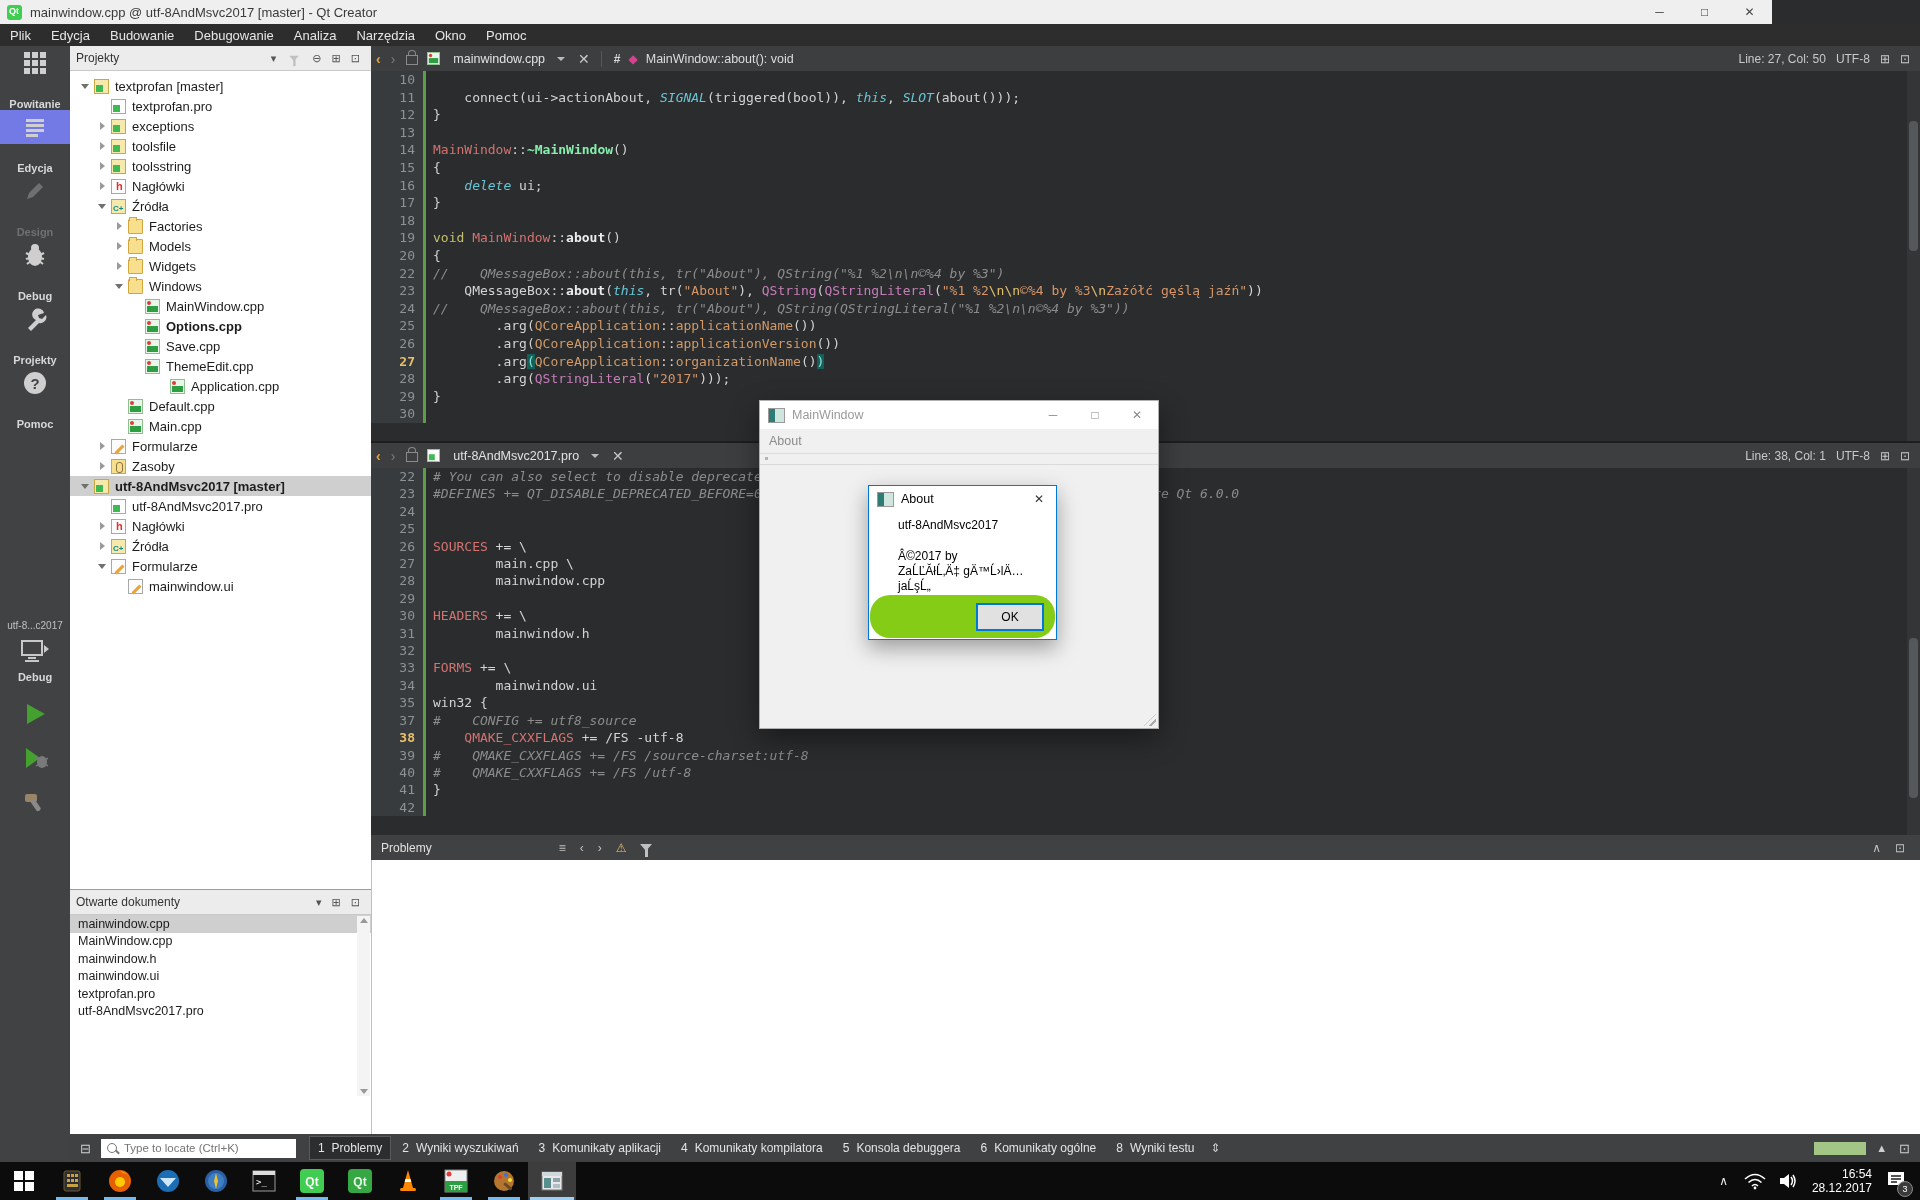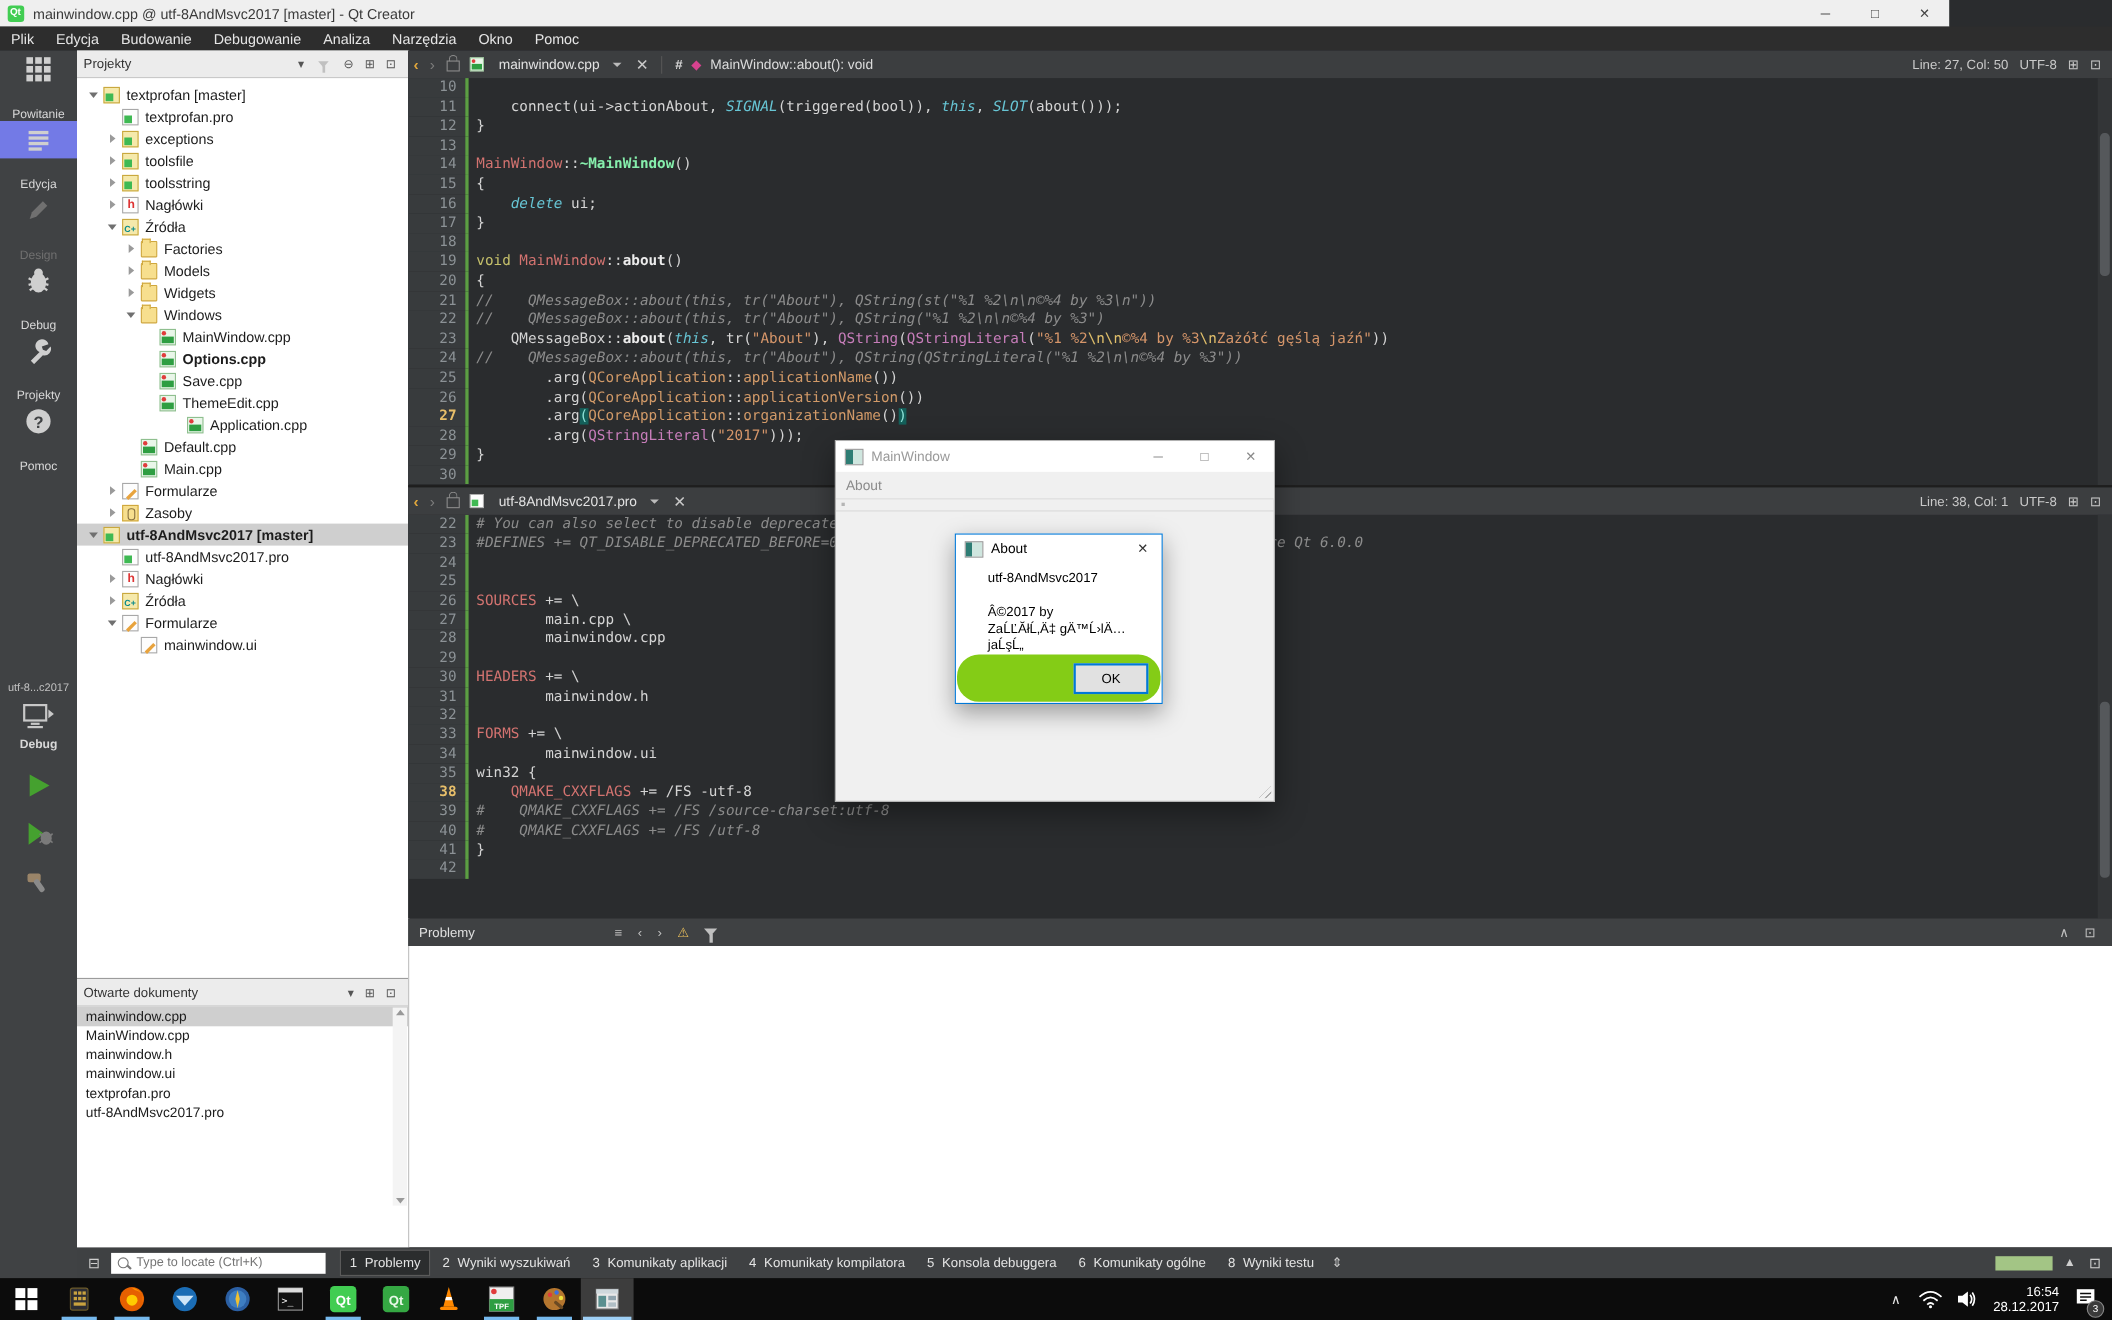--- a/index.html
+++ b/index.html
@@ -17,21 +17,21 @@
 
   
   #menubar{left:0;top:24px;width:1920px;height:22px;background:#2d2d2d;display:flex;align-items:center;}
   .menu-item{color:#e6e6e6;font-size:13px;padding:0 10px;height:22px;display:flex;align-items:center;}
 
   
   #modebar{left:0;top:46px;width:70px;height:1116px;background:#404244;display:flex;flex-direction:column;align-items:center;}
   .mode{width:70px;height:64px;display:flex;flex-direction:column;align-items:center;justify-content:center;color:#cfcfcf;}
   .mode .micon{width:70px;height:40px;display:flex;align-items:center;justify-content:center;}
   .mode.active .micon{background:#737ae6;}
-  .mode .mlabel{font-size:11px;font-weight:normal;margin-top:18px;color:#d8d8d8;}
+  .mode .mlabel{font-size:11px;font-weight:bold;margin-top:18px;color:#d8d8d8;}
   .mode.disabled{color:#707070;}
   .mode.disabled .mlabel{color:#707070;}
   .mode svg{display:block;}
   #kitbox{margin-top:190px;width:70px;display:flex;flex-direction:column;align-items:center;color:#c8c8c8;}
   #kit-name{font-size:10px;color:#c0c0c0;}
   #kit-monitor{margin-top:8px;}
   #kit-config{font-size:11px;font-weight:bold;margin-top:6px;color:#d8d8d8;}
   .runbtn{margin-top:18px;}
 
   
@@ -471,21 +471,20 @@
         <div class="cl"><span class="ln">11</span><span class="chg"></span><span class="ctext"><span class="p">    connect(ui-&gt;actionAbout, </span><span class="y">SIGNAL</span><span class="p">(triggered(bool)), </span><span class="y">this</span><span class="p">, </span><span class="y">SLOT</span><span class="p">(about()));</span></span></div>
         <div class="cl"><span class="ln">12</span><span class="chg"></span><span class="ctext"><span class="p">}</span></span></div>
         <div class="cl"><span class="ln">13</span><span class="chg"></span><span class="ctext"></span></div>
         <div class="cl"><span class="ln">14</span><span class="chg"></span><span class="ctext"><span class="t">MainWindow</span><span class="p">::</span><span class="ti">~MainWindow</span><span class="p">()</span></span></div>
         <div class="cl"><span class="ln">15</span><span class="chg"></span><span class="ctext"><span class="p">{</span></span></div>
         <div class="cl"><span class="ln">16</span><span class="chg"></span><span class="ctext"><span class="p">    </span><span class="y">delete</span><span class="p"> ui;</span></span></div>
         <div class="cl"><span class="ln">17</span><span class="chg"></span><span class="ctext"><span class="p">}</span></span></div>
         <div class="cl"><span class="ln">18</span><span class="chg"></span><span class="ctext"></span></div>
         <div class="cl"><span class="ln">19</span><span class="chg"></span><span class="ctext"><span class="k">void </span><span class="t">MainWindow</span><span class="p">::</span><span class="b">about</span><span class="p">()</span></span></div>
         <div class="cl"><span class="ln">20</span><span class="chg"></span><span class="ctext"><span class="p">{</span></span></div>
-        <div class="cl"><span class="ln">21</span><span class="chg"></span><span class="ctext"><span class="c">//    QMessageBox::about(this, tr("About"), QString(st("%1 %2\n\n©%4 by %3\n"))</span></span></div>
         <div class="cl"><span class="ln">22</span><span class="chg"></span><span class="ctext"><span class="c">//    QMessageBox::about(this, tr("About"), QString("%1 %2\n\n©%4 by %3")</span></span></div>
         <div class="cl"><span class="ln">23</span><span class="chg"></span><span class="ctext"><span class="p">    QMessageBox::</span><span class="b">about</span><span class="p">(</span><span class="y">this</span><span class="p">, tr(</span><span class="s">"About"</span><span class="p">), </span><span class="m">QString</span><span class="p">(</span><span class="m">QStringLiteral</span><span class="p">(</span><span class="s">"%1 %2</span><span class="e">\n\n</span><span class="s">©%4 by %3</span><span class="e">\n</span><span class="s">Zażółć gęślą jaźń"</span><span class="p">))</span></span></div>
         <div class="cl"><span class="ln">24</span><span class="chg"></span><span class="ctext"><span class="c">//    QMessageBox::about(this, tr("About"), QString(QStringLiteral("%1 %2\n\n©%4 by %3"))</span></span></div>
         <div class="cl"><span class="ln">25</span><span class="chg"></span><span class="ctext"><span class="p">        .arg(</span><span class="o">QCoreApplication</span><span class="p">::</span><span class="o">applicationName</span><span class="p">())</span></span></div>
         <div class="cl"><span class="ln">26</span><span class="chg"></span><span class="ctext"><span class="p">        .arg(</span><span class="o">QCoreApplication</span><span class="p">::</span><span class="o">applicationVersion</span><span class="p">())</span></span></div>
         <div class="cl"><span class="ln cur">27</span><span class="chg"></span><span class="ctext"><span class="p">        .arg</span><span class="hl">(</span><span class="o">QCoreApplication</span><span class="p">::</span><span class="o">organizationName</span><span class="p">()</span><span class="hl">)</span></span></div>
         <div class="cl"><span class="ln">28</span><span class="chg"></span><span class="ctext"><span class="p">        .arg(</span><span class="m">QStringLiteral</span><span class="p">(</span><span class="s">"2017"</span><span class="p">)));</span></span></div>
         <div class="cl"><span class="ln">29</span><span class="chg"></span><span class="ctext"><span class="p">}</span></span></div>
         <div class="cl"><span class="ln">30</span><span class="chg"></span><span class="ctext"></span></div>
       </div>
@@ -516,20 +515,21 @@
         <div class="cl"><span class="ln">26</span><span class="chg"></span><span class="ctext"><span class="v">SOURCES</span><span class="p"> += \</span></span></div>
         <div class="cl"><span class="ln">27</span><span class="chg"></span><span class="ctext"><span class="p">        main.cpp \</span></span></div>
         <div class="cl"><span class="ln">28</span><span class="chg"></span><span class="ctext"><span class="p">        mainwindow.cpp</span></span></div>
         <div class="cl"><span class="ln">29</span><span class="chg"></span><span class="ctext"></span></div>
         <div class="cl"><span class="ln">30</span><span class="chg"></span><span class="ctext"><span class="v">HEADERS</span><span class="p"> += \</span></span></div>
         <div class="cl"><span class="ln">31</span><span class="chg"></span><span class="ctext"><span class="p">        mainwindow.h</span></span></div>
         <div class="cl"><span class="ln">32</span><span class="chg"></span><span class="ctext"></span></div>
         <div class="cl"><span class="ln">33</span><span class="chg"></span><span class="ctext"><span class="v">FORMS</span><span class="p"> += \</span></span></div>
         <div class="cl"><span class="ln">34</span><span class="chg"></span><span class="ctext"><span class="p">        mainwindow.ui</span></span></div>
         <div class="cl"><span class="ln">35</span><span class="chg"></span><span class="ctext"><span class="p">win32 {</span></span></div>
+        <div class="cl"><span class="ln">37</span><span class="chg"></span><span class="ctext"><span class="c">#    CONFIG += utf8_source</span></span></div>
         <div class="cl"><span class="ln cur">38</span><span class="chg"></span><span class="ctext"><span class="p">    </span><span class="v">QMAKE_CXXFLAGS</span><span class="p"> += /FS -utf-8</span></span></div>
         <div class="cl"><span class="ln">39</span><span class="chg"></span><span class="ctext"><span class="c">#    QMAKE_CXXFLAGS += /FS /source-charset:utf-8</span></span></div>
         <div class="cl"><span class="ln">40</span><span class="chg"></span><span class="ctext"><span class="c">#    QMAKE_CXXFLAGS += /FS /utf-8</span></span></div>
         <div class="cl"><span class="ln">41</span><span class="chg"></span><span class="ctext"><span class="p">}</span></span></div>
         <div class="cl"><span class="ln">42</span><span class="chg"></span><span class="ctext"></span></div>
       </div>
     <div class="scrollbar" style="top:422px;height:367px">
       <div class="thumb" style="top:170px;height:160px"></div>
     </div>
   </div>

